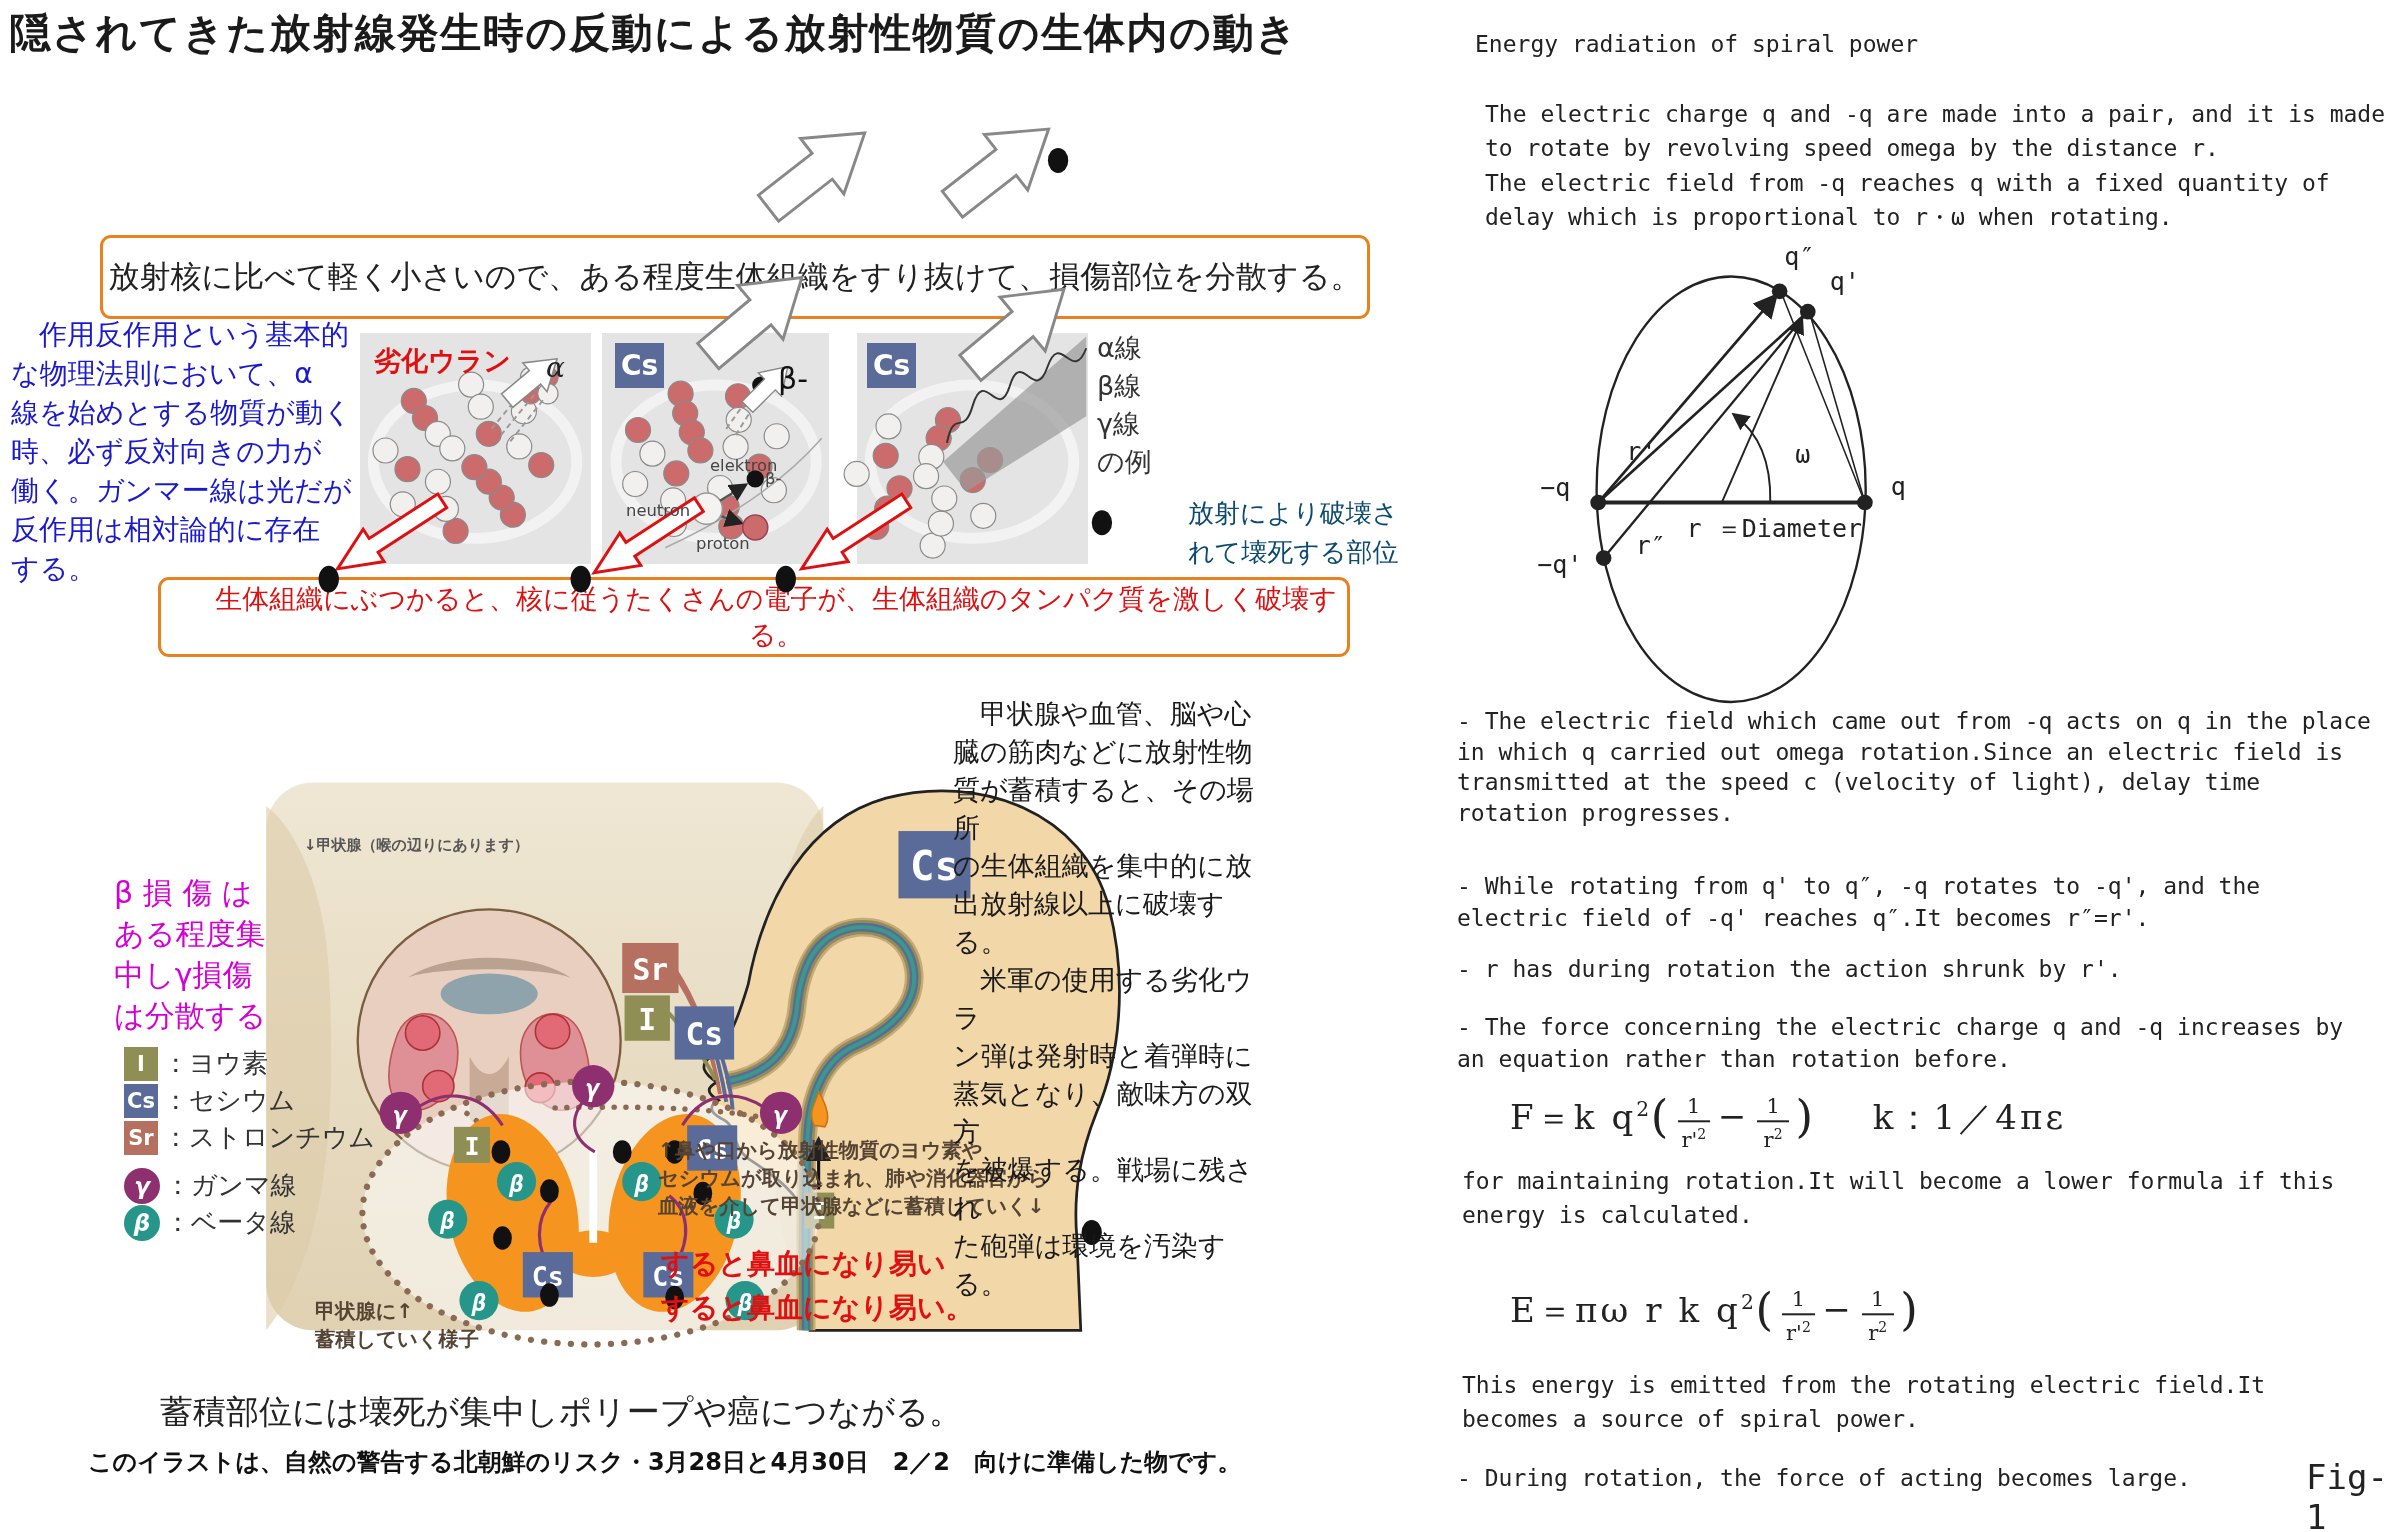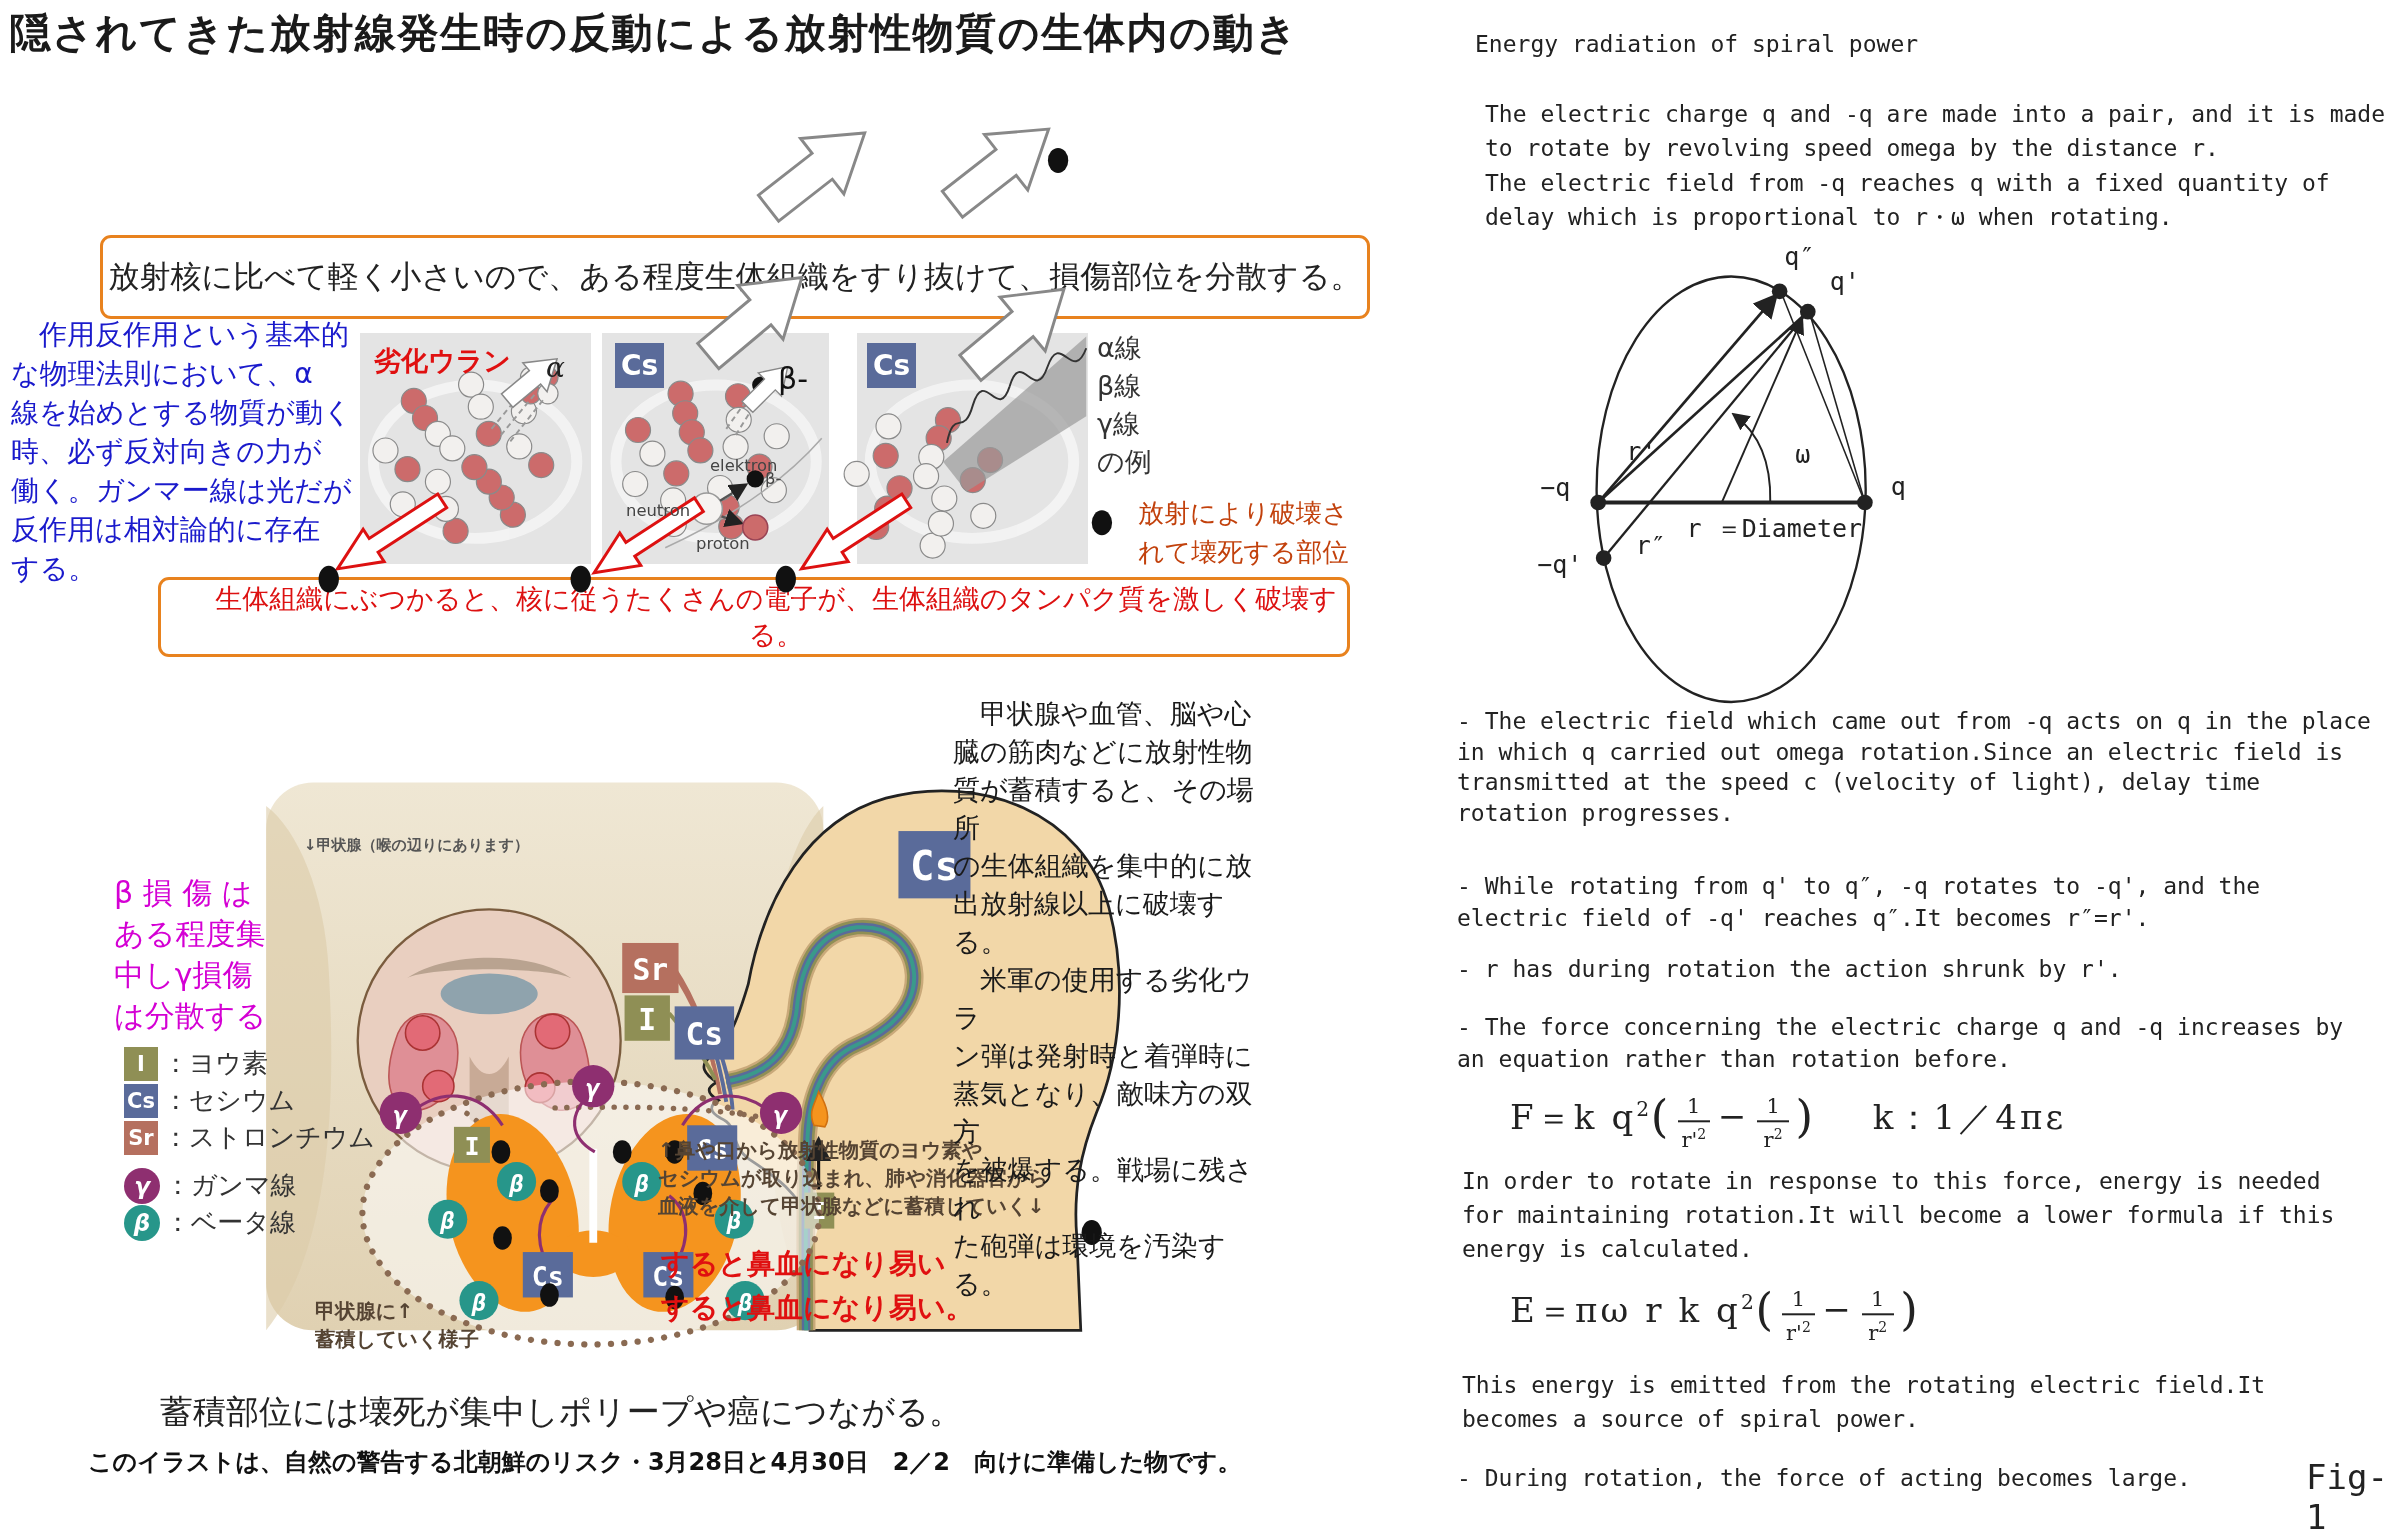--- a/index.html
+++ b/index.html
@@ -25,21 +25,21 @@
   .uran-label{left:374px;top:343px;font-size:27px;font-weight:700;color:#e01010;}
   .alpha-label{left:546px;top:351px;font-size:28px;font-style:italic;font-family:"DejaVu Serif",serif;color:#222;}
   .betam-label{left:778px;top:361px;font-size:30px;color:#111;}
   .cs-badge{width:49px;height:45px;background:#5a6b9a;color:#fff;display:flex;align-items:center;
             justify-content:center;font-size:28px;font-weight:700;}
   .csb1{left:615px;top:343px;}
   .csb2{left:867px;top:343px;}
   .sub-label{font-size:16.4px;color:#444;}
 
   .ray-legend{left:1097px;top:329px;font-size:27px;line-height:38px;color:#333;}
-  .necrosis{left:1138px;top:494px;font-size:26px;line-height:39px;color:#c2410c;font-weight:500;}
+  .necrosis{left:1188px;top:494px;font-size:26px;line-height:39px;color:#0c4a6e;font-weight:500;}
 
   .beta-note{left:114px;top:872px;width:258px;font-size:30px;line-height:41px;color:#d400d4;font-weight:500;}
   .thyroid-label{left:304px;top:836px;font-size:15px;color:#555;font-weight:600;}
   .legend{left:124px;top:1045px;}
   .legend-row{display:flex;align-items:center;height:37px;}
   .legend-row.gap{margin-top:11px;}
   .lg-sq{width:34px;height:34px;color:#fff;display:flex;align-items:center;justify-content:center;
          font-size:21px;font-weight:700;}
   .lg-ci{width:36px;height:36px;border-radius:50%;color:#fff;display:flex;align-items:center;
          justify-content:center;font-size:23px;font-weight:700;font-style:italic;}
@@ -516,21 +516,20 @@
     <span class="fminus">−</span>
     <span class="frac">
       <span class="num">1</span>
       <span class="den"><span>r</span><sup>2</sup></span>
     </span>
     <span class="paren">)</span>
     <span class="kdef">k：1／4πε</span>
   </div>
 
   <div class="abs r-para mono rp3">
-    <div>In order to rotate in response to this force, energy is needed</div>
     <div>for maintaining rotation.It will become a lower formula if this</div>
     <div>energy is calculated.</div>
   </div>
 
   <div class="formula fe">
     <span>E＝πω r k q</span>
       <sup>2</sup>
     <span class="paren">(</span>
     <span class="frac">
       <span class="num">1</span>

